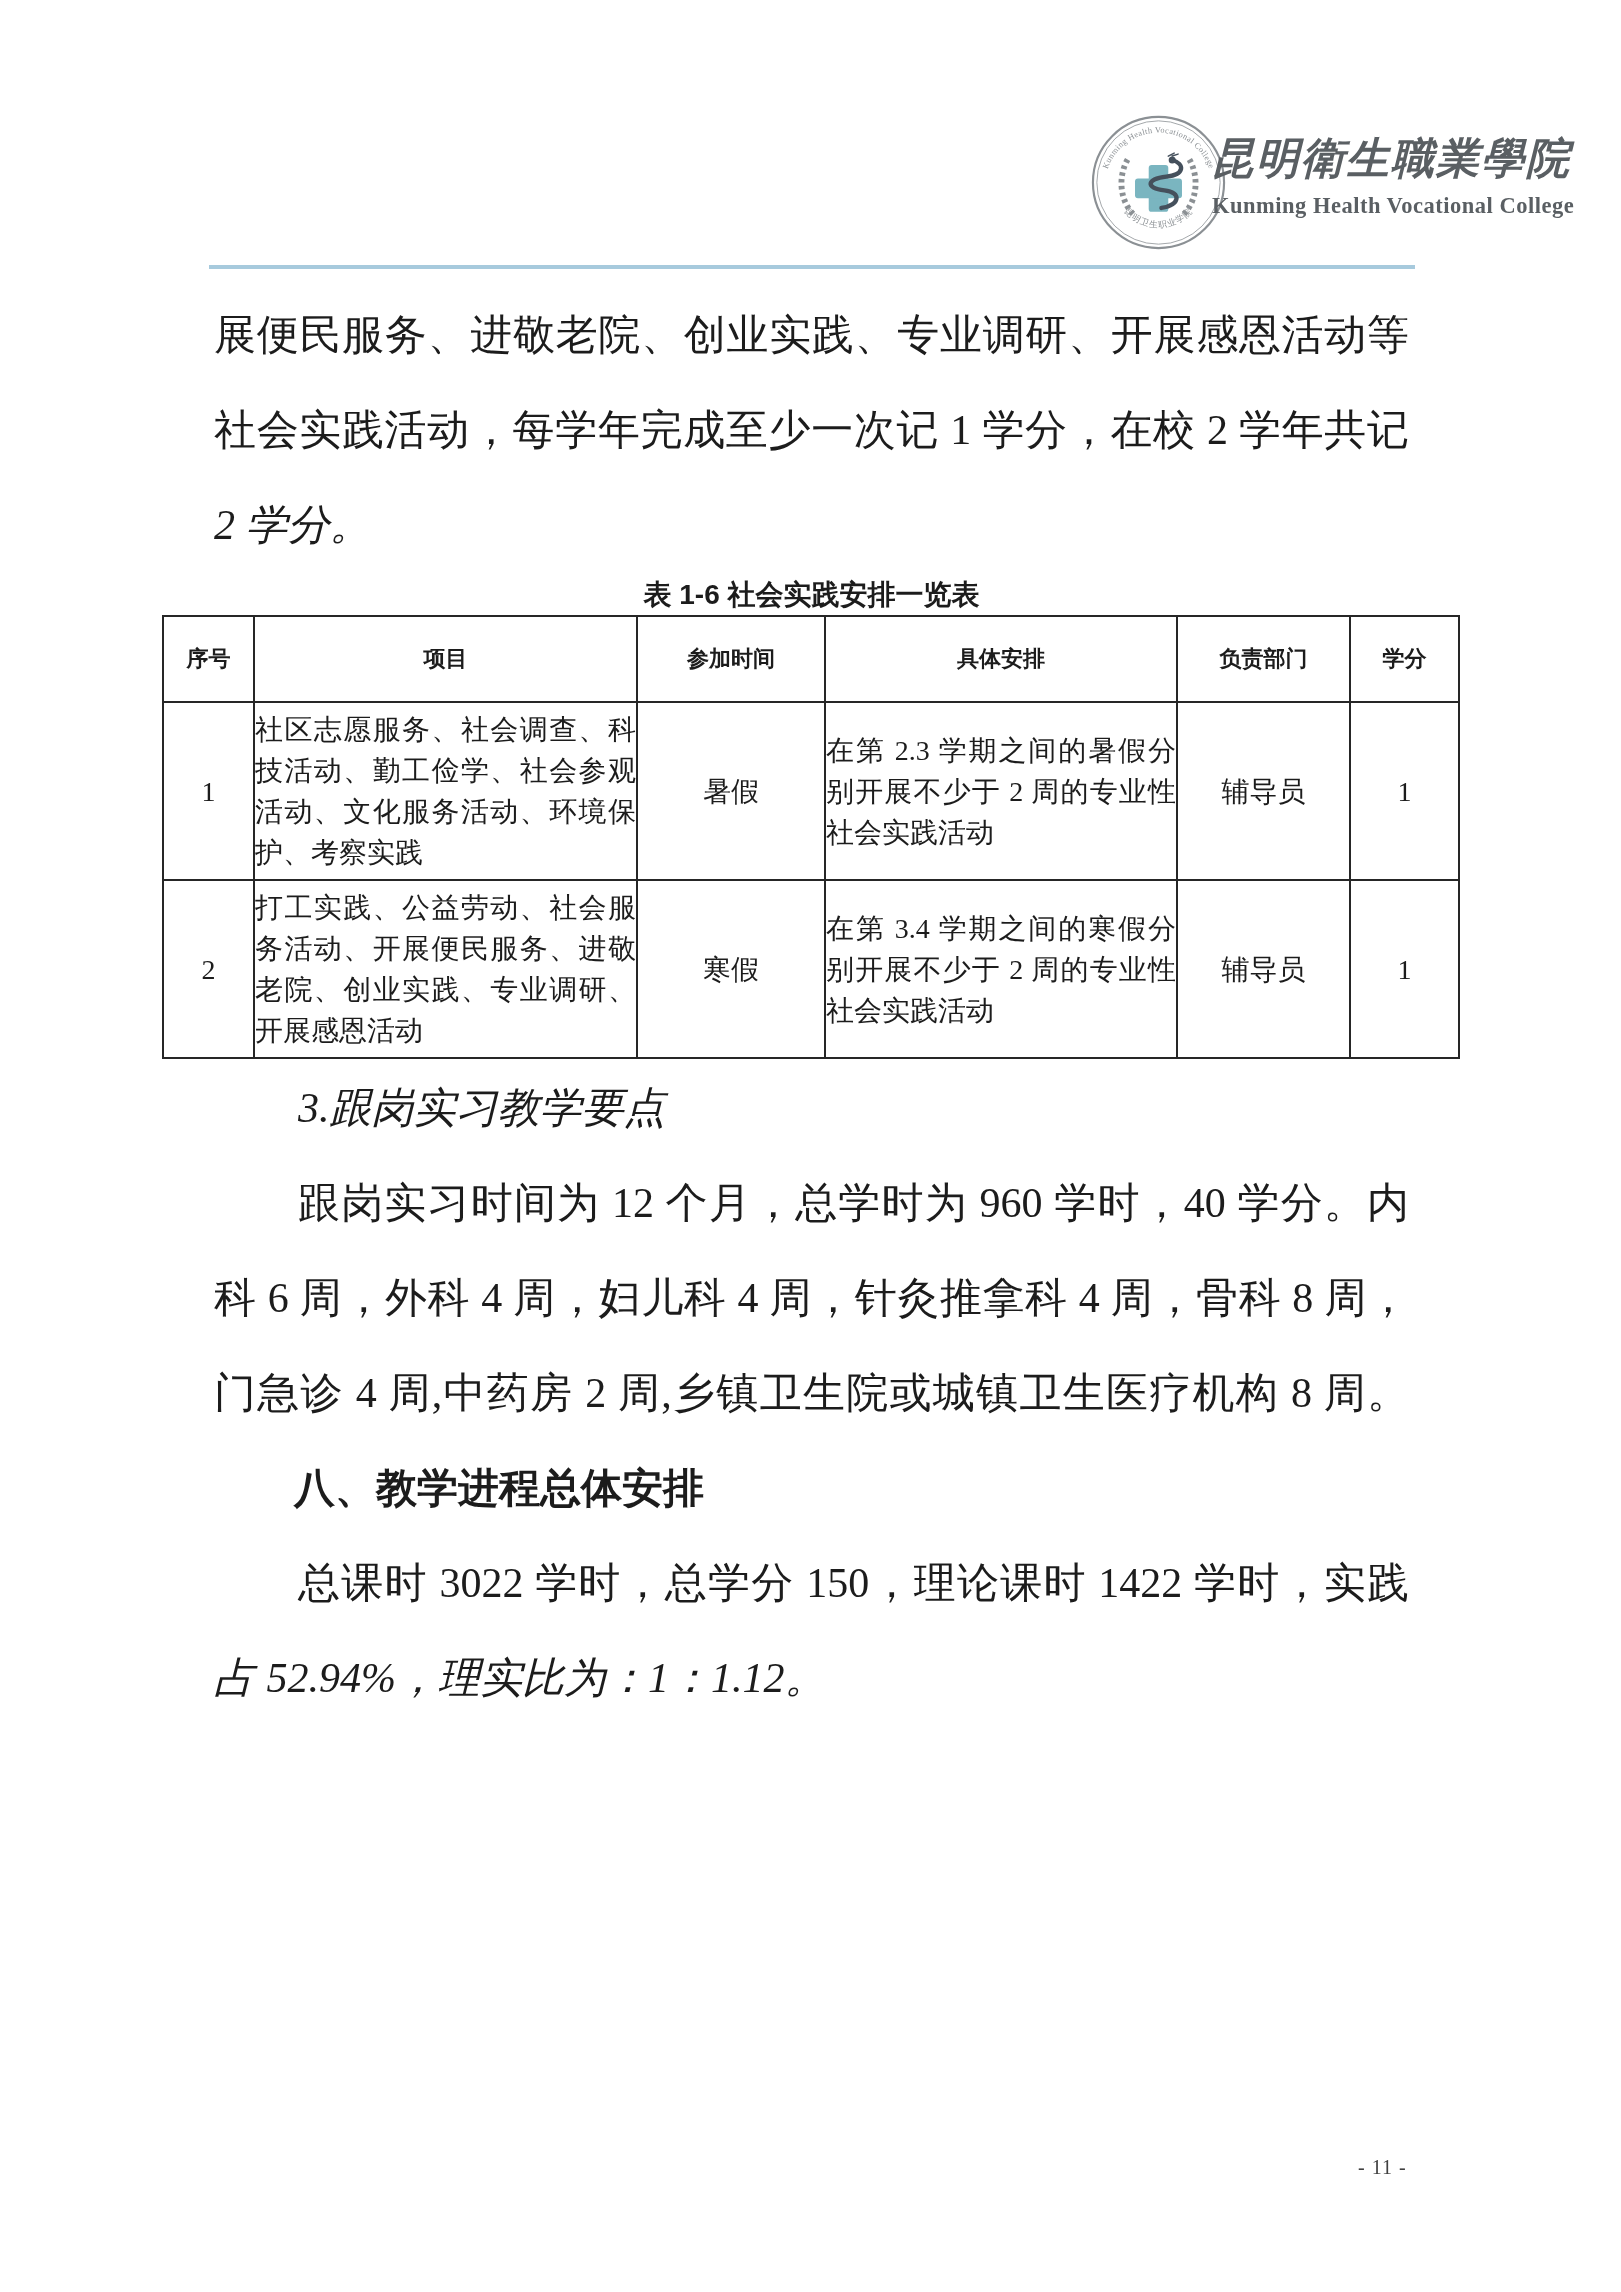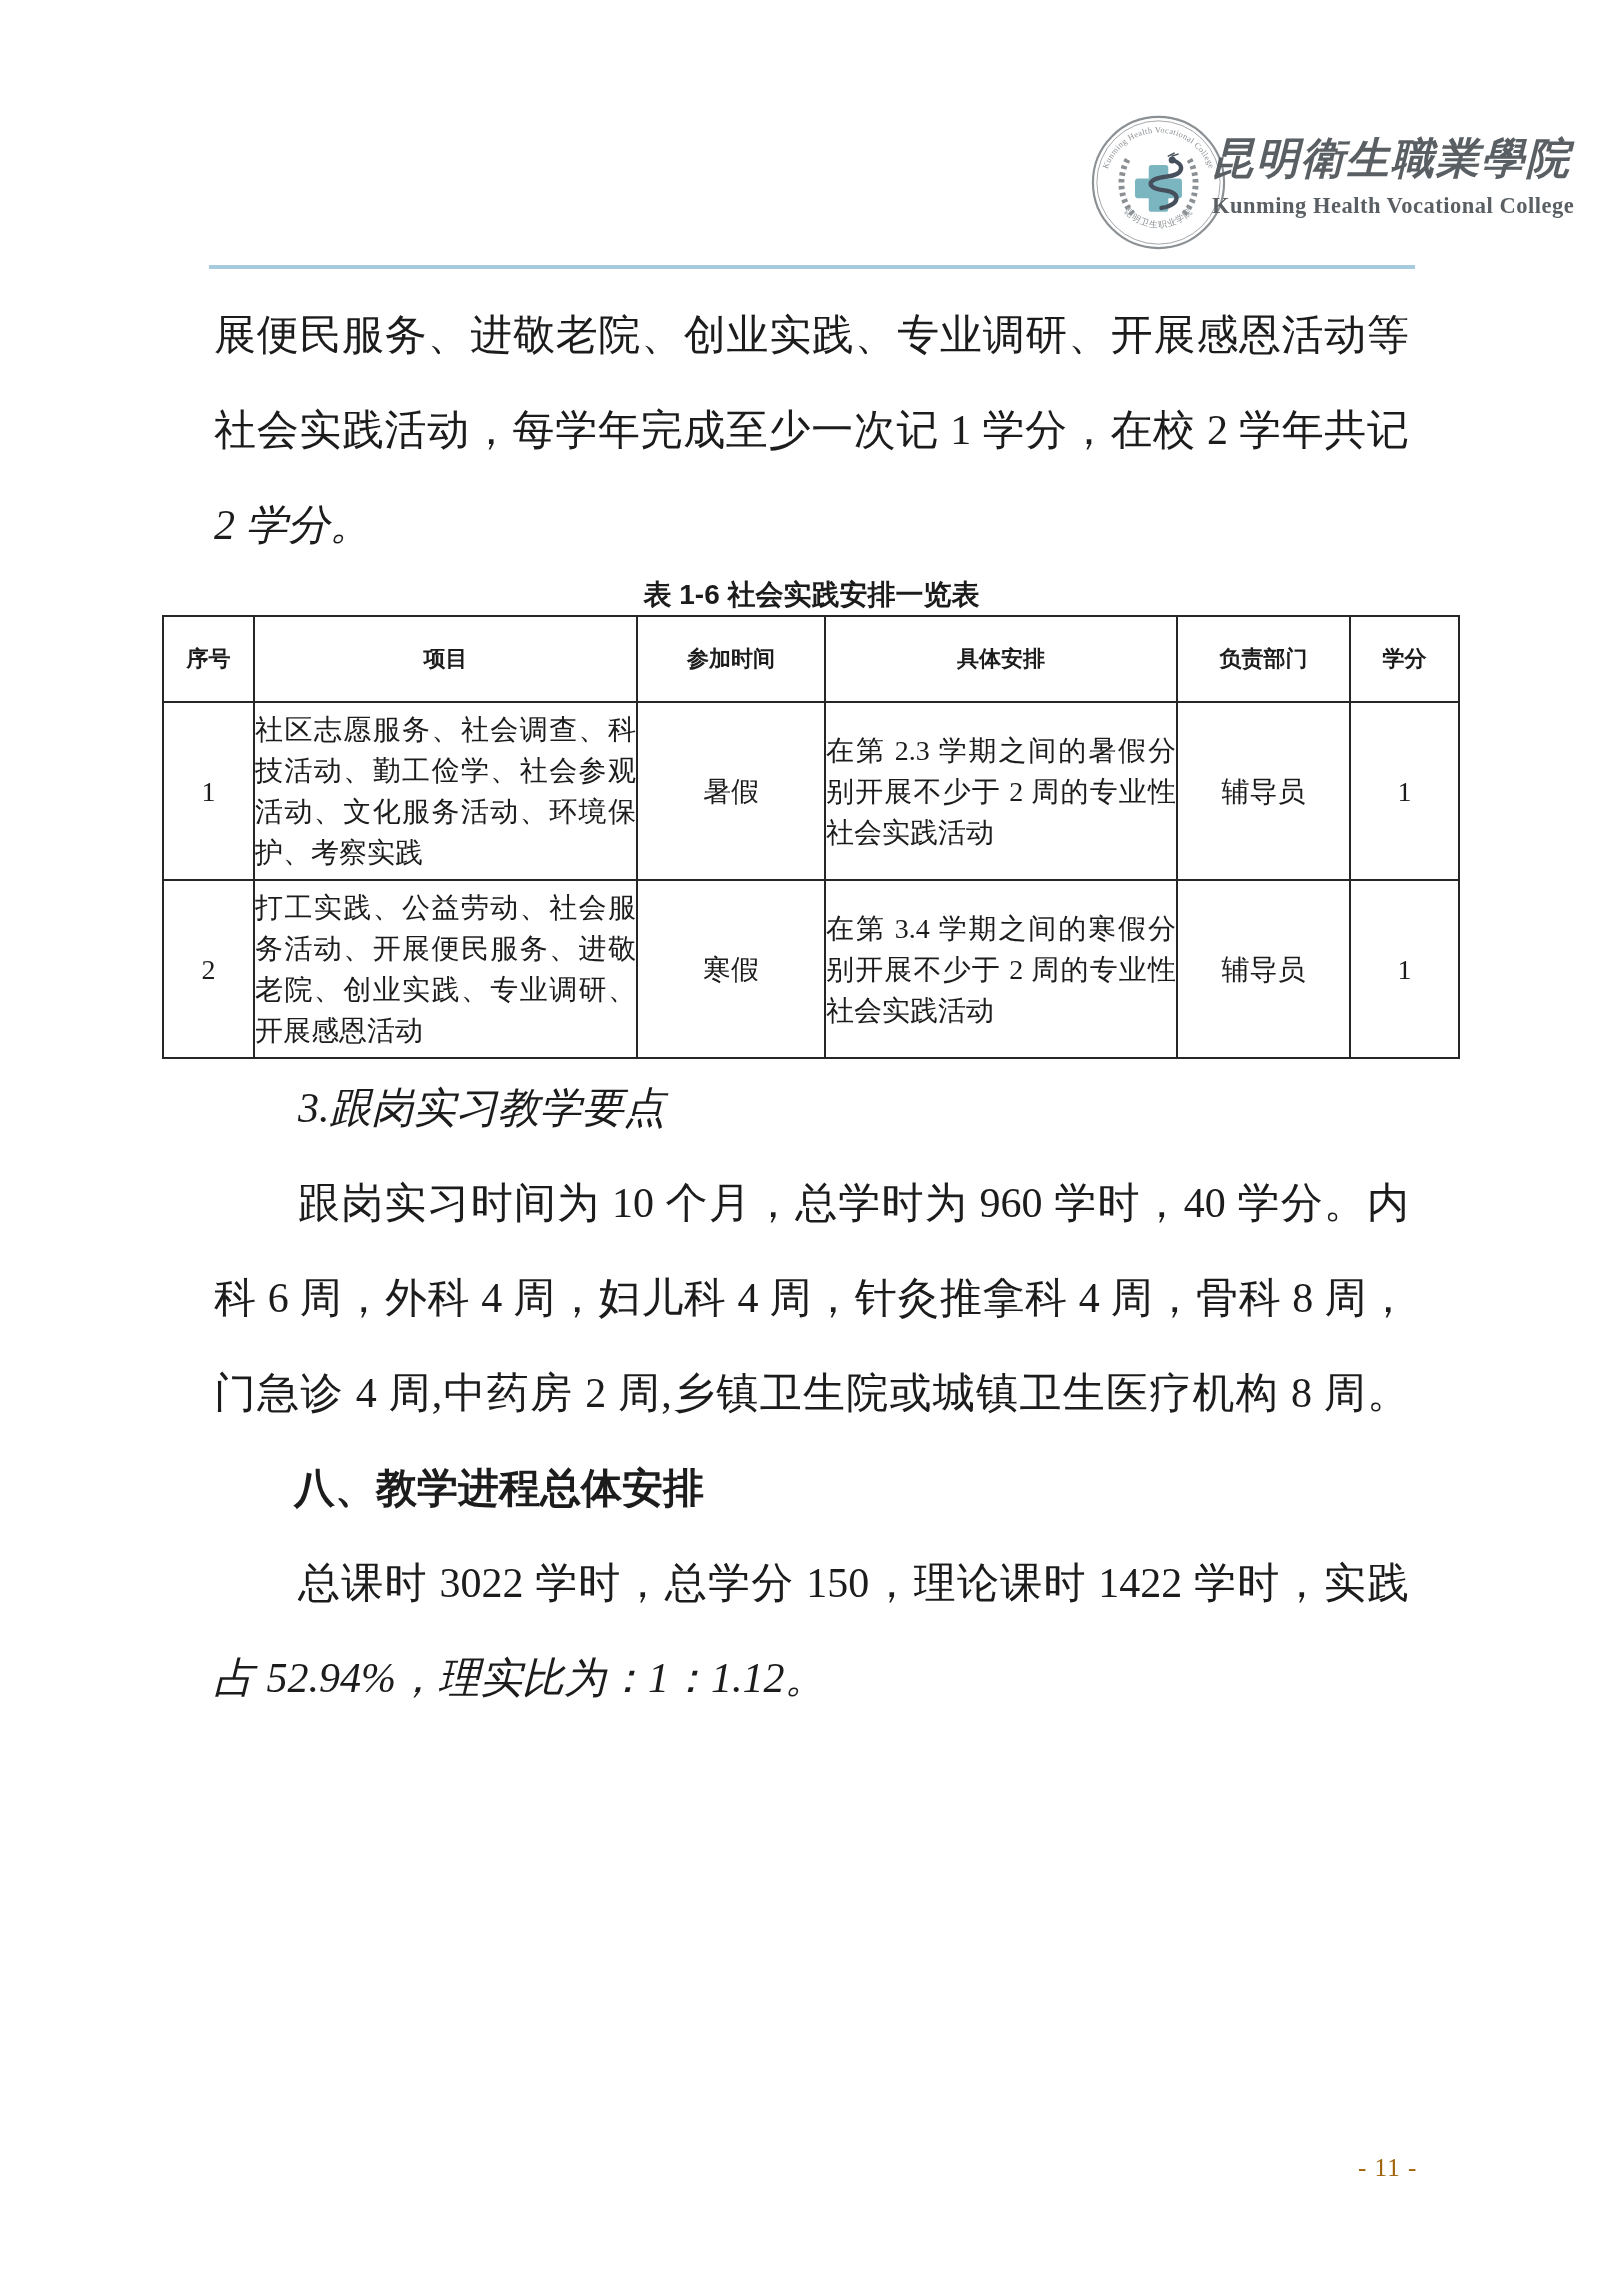--- a/index.html
+++ b/index.html
@@ -59,21 +59,21 @@
   td.just { text-align:justify; text-justify:inter-character; padding:3.9px 13.7px; }
 
   .section-heading-sans {
     font-family:"Liberation Sans", sans-serif; font-weight:bold;
     font-size:41px; line-height:91px; height:91px; margin:0;
   }
 
   
   .pagenum {
     position:absolute; left:1358px; top:2151px;
-    font-size:25px; line-height:33px; color:#a16207; letter-spacing:1px;
+    font-size:20px; line-height:33px; color:#404040; letter-spacing:1px;
   }
 </style>
 </head>
 <body>
 
 <div class="page">
 
   <svg class="seal" viewBox="0 0 140 140" xmlns="http://www.w3.org/2000/svg">
     <defs>
       <path id="arcTop" d="M 15,74 A 55,55 0 0 1 125,74"></path>
@@ -143,21 +143,21 @@
           <td class="just">打工实践、公益劳动、社会服务活动、开展便民服务、进敬老院、创业实践、专业调研、开展感恩活动</td>
           <td class="center">寒假</td>
           <td class="just">在第 3.4 学期之间的寒假分别开展不少于 2 周的专业性社会实践活动</td>
           <td class="center">辅导员</td>
           <td class="center">1</td>
         </tr>
       </tbody>
     </table>
 
     <p class="bodyline short indent2">3.跟岗实习教学要点</p>
-    <p class="bodyline indent2">跟岗实习时间为 10 个月，总学时为 960 学时，40 学分。内</p>
+    <p class="bodyline indent2">跟岗实习时间为 12 个月，总学时为 960 学时，40 学分。内</p>
     <p class="bodyline">科 6 周，外科 4 周，妇儿科 4 周，针灸推拿科 4 周，骨科 8 周，</p>
     <p class="bodyline">门急诊 4 周,中药房 2 周,乡镇卫生院或城镇卫生医疗机构 8 周。</p>
 
     <p class="section-heading-sans indent2">八、教学进程总体安排</p>
 
     <p class="bodyline indent2">总课时 3022 学时，总学分 150，理论课时 1422 学时，实践</p>
     <p class="bodyline short">占 52.94%，理实比为：1：1.12。</p>
   </main>
 
   <div class="pagenum">- 11 -</div>

